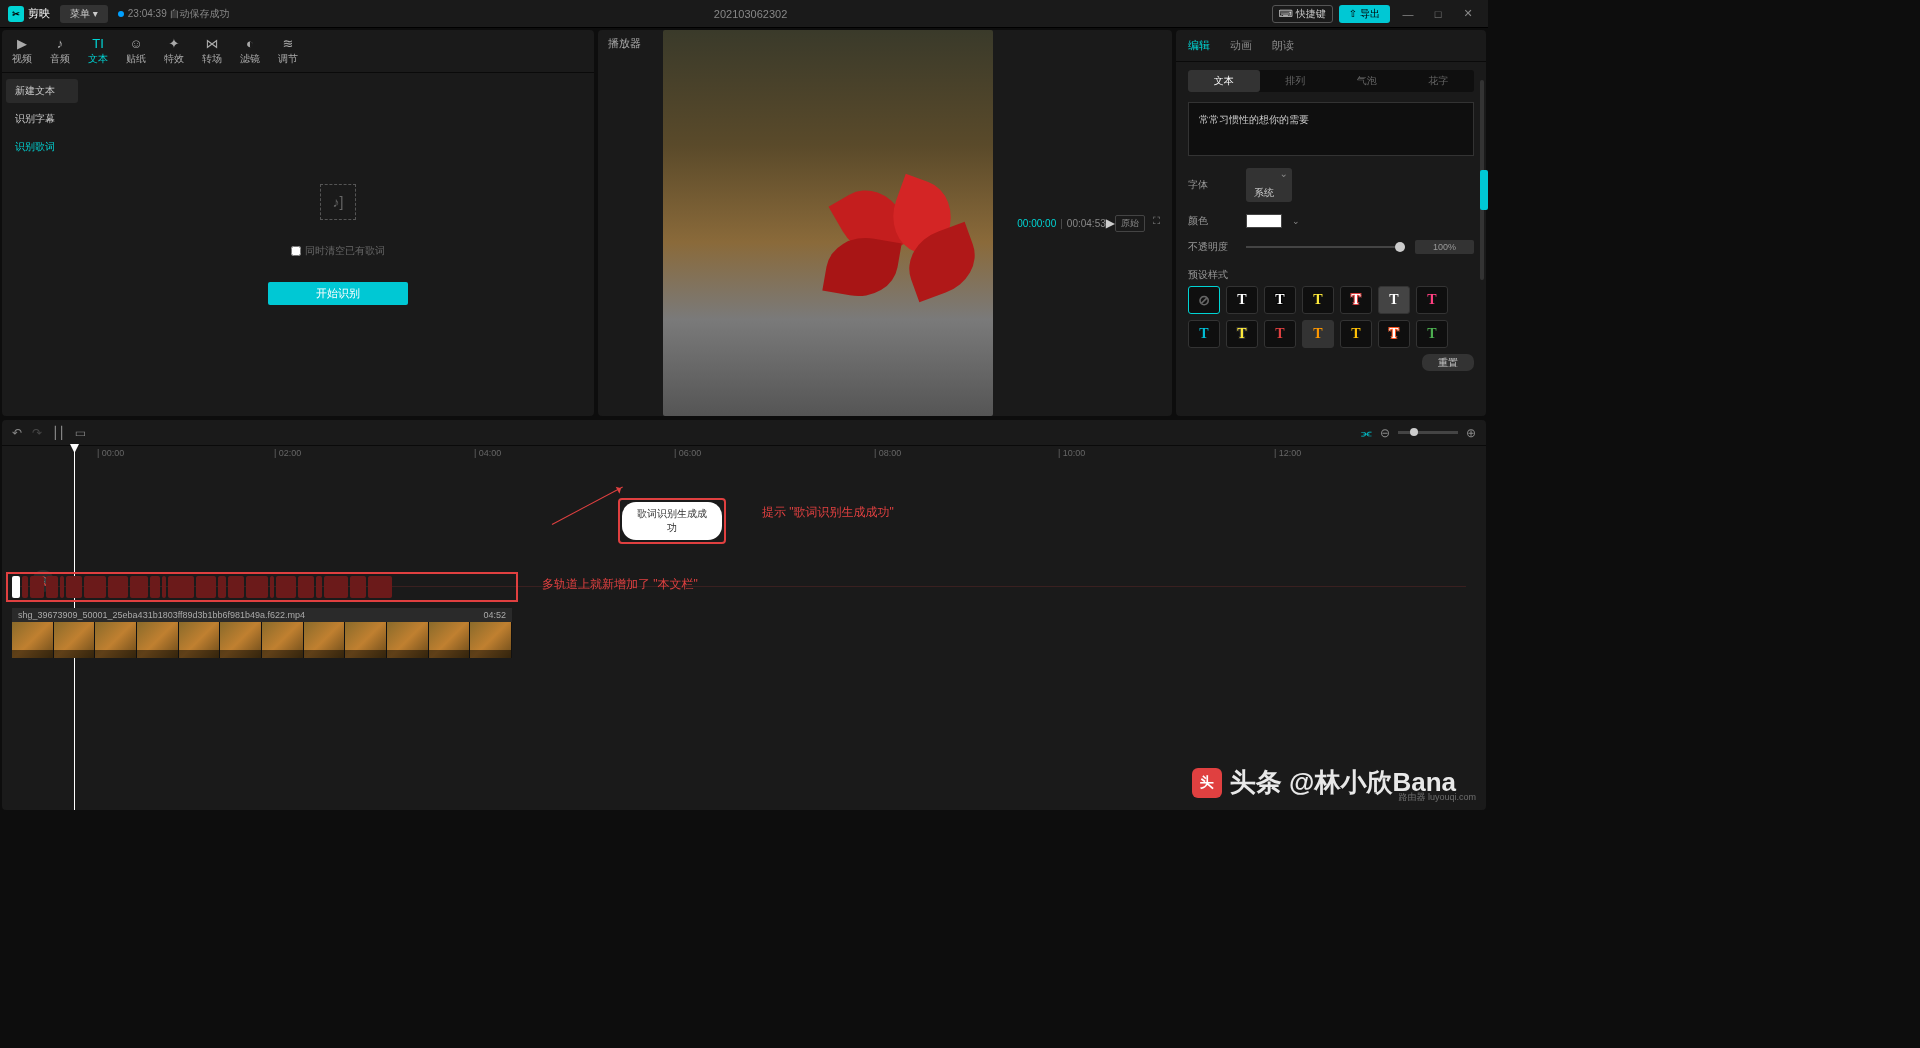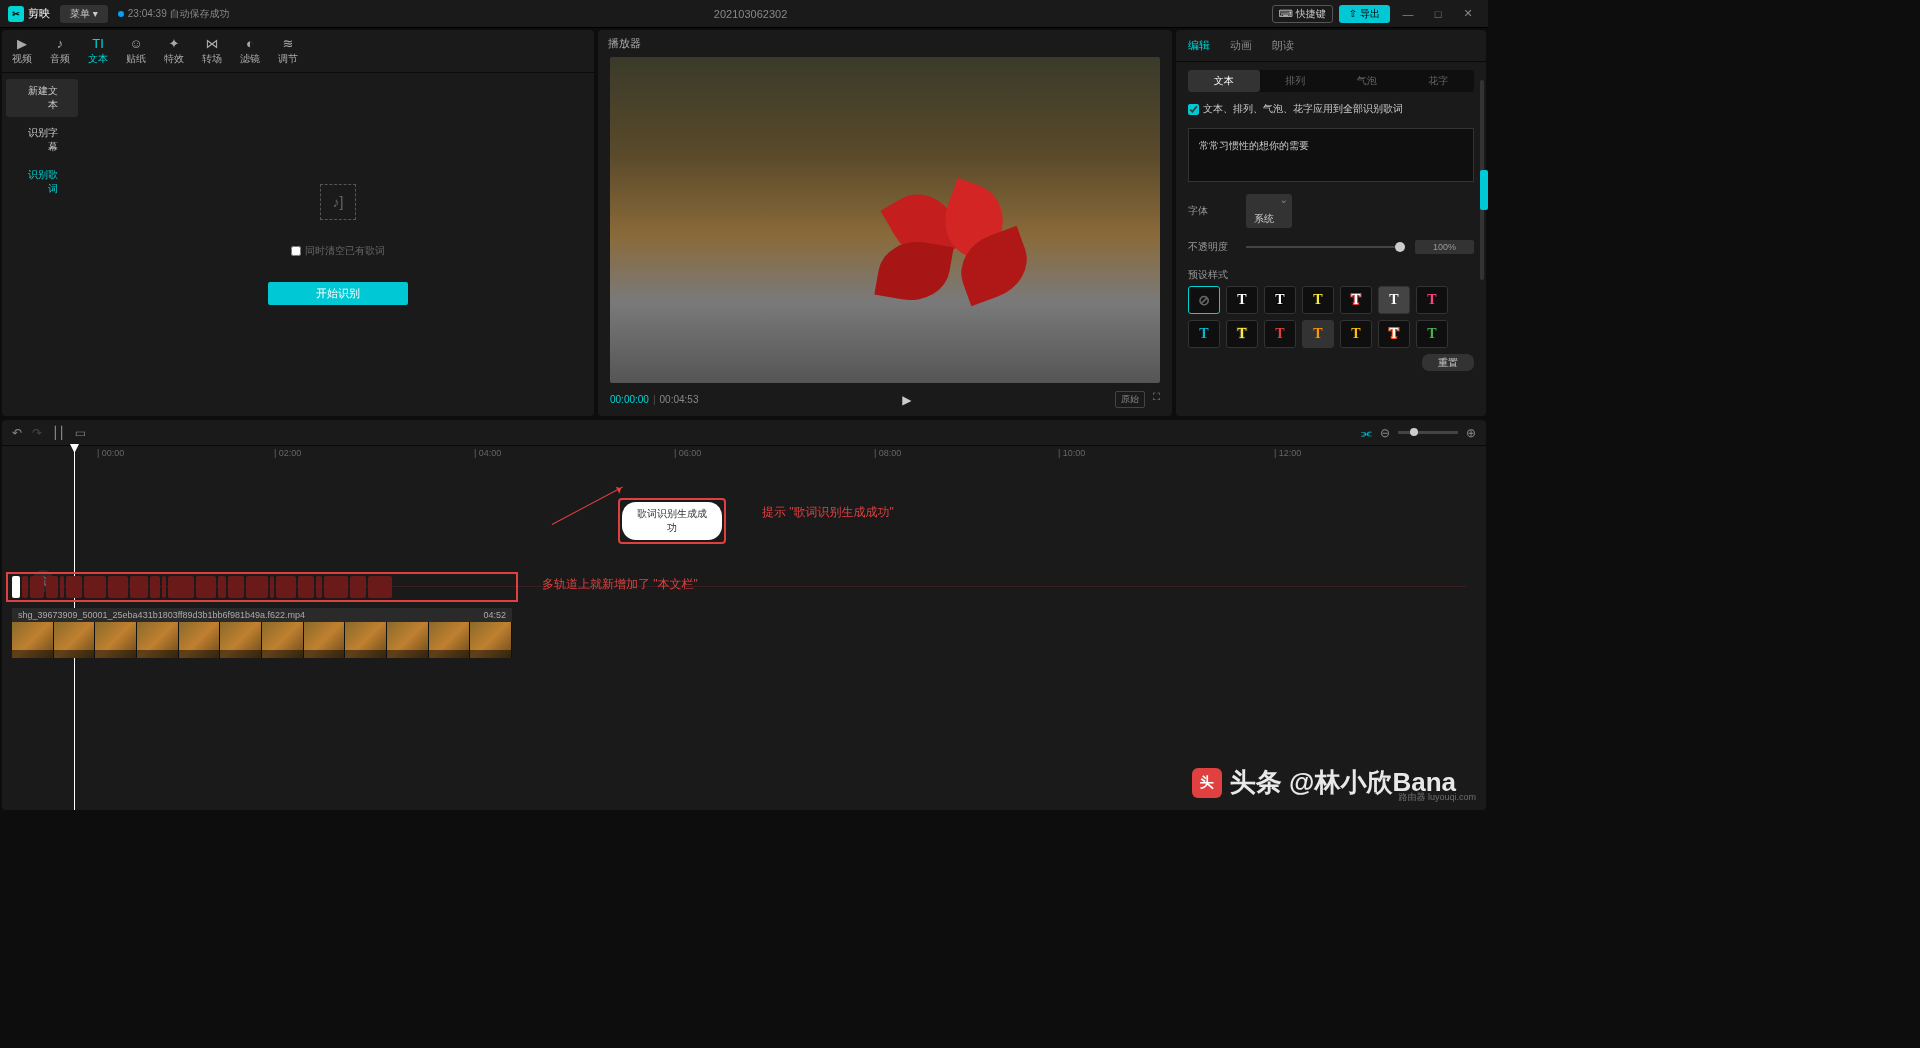--- a/index.html
+++ b/index.html
@@ -15,33 +15,33 @@
 .title-center { flex: 1; text-align: center; color: #888; font-size: 11px; }
 .title-right { display: flex; align-items: center; gap: 6px; }
 .shortcut-btn { border: 1px solid #555; padding: 1px 6px; border-radius: 3px; font-size: 10px; color:#ccc;}
 .export-btn { background: #00c8d4; color: #000; padding: 2px 10px; border-radius: 3px; font-size: 10px; font-weight:500;}
 .win-btn { width: 24px; text-align: center; color: #888; font-size: 11px; cursor:pointer;}
 
 
 .main { display: flex; height: 390px; gap: 4px; padding: 2px; }
 .panel { background: #1a1a1a; border-radius: 4px; }
 .left-panel { width: 592px; display: flex; flex-direction: column; }
-.center-panel { width: 574px; display: flex; flex-direction: column; }
+.center-panel { width: 574px; display: flex; flex-direction: row; }
 .right-panel { flex: 1; display: flex; flex-direction: column; }
 
 
 .media-tabs { display: flex; padding: 6px 10px; gap: 18px; border-bottom: 1px solid #0a0a0a; }
 .media-tab { display: flex; flex-direction: column; align-items: center; font-size: 10px; color: #aaa; cursor:pointer; gap:2px;}
 .media-tab.active { color: #00d4d4; }
 .media-tab-icon { width: 18px; height: 14px; display:flex;align-items:center;justify-content:center;font-size:13px;}
 
 
 .left-body { display: flex; flex: 1; }
 .left-sidebar { width: 80px; padding: 6px 4px; display: flex; flex-direction: column; gap: 4px; }
-.side-item { background: #2a2a2a; color: #ccc; padding: 5px 20px; border-radius: 3px; font-size: 10px; text-align: right; cursor:pointer;}
+.side-item { background: #2a2a2a; color: #ccc; padding: 5px 9px; border-radius: 3px; font-size: 10px; text-align: left; cursor:pointer;}
 .side-item.plain { background: transparent; }
 .side-item.active { color: #00d4d4; background:transparent;}
 .left-content { flex: 1; display: flex; flex-direction: column; align-items: center; justify-content: center; gap: 24px; }
 .detect-icon { width: 36px; height: 36px; border: 1px dashed #555; display:flex;align-items:center;justify-content:center;color:#666;font-size:14px;}
 .check-line { color: #666; font-size: 10px; display:flex;align-items:center;gap:4px;}
 .check-line input{width:10px;height:10px;}
 .start-btn { background: #00c8d4; color: #fff; padding: 4px 48px; border-radius: 2px; font-size: 11px; cursor:pointer;}
 .desc-box { background: #222; color: #999; font-size: 10px; padding: 10px 14px; text-align: center; line-height: 1.6; border-radius:2px;}
 
 
@@ -224,28 +224,29 @@
         <span class="right-tab active">编辑</span>
         <span class="right-tab">动画</span>
         <span class="right-tab">朗读</span>
       </div>
     <div class="right-subtabs" id="right-subtabs">
         <div class="right-subtab active">文本</div>
         <div class="right-subtab">排列</div>
         <div class="right-subtab">气泡</div>
         <div class="right-subtab">花字</div>
       </div>
-    <label class="apply-check">
-      <input type="checkbox" checked="" style="">
-      <span>文本、排列、气泡、花字应用到全部识别歌词</span>
-    </label>
     <div class="text-input-box">常常习惯性的想你的需要</div>
     <div class="prop-row">
       <div class="prop-label">字体</div>
       <div class="prop-select">系统</div>
+    </div>
+    <div class="prop-row">
+      <div class="prop-label">颜色</div>
+      <div class="color-swatch"></div>
+      <span style="color:#888;font-size:9px">⌄</span>
     </div>
     <div class="prop-row">
       <div class="prop-label">不透明度</div>
       <div class="slider-track">
           <div class="slider-thumb"></div>
         </div>
       <div class="pct-box">100%</div>
     </div>
     <div class="preset-label">预设样式</div>
     <div class="preset-grid" id="preset-grid">

